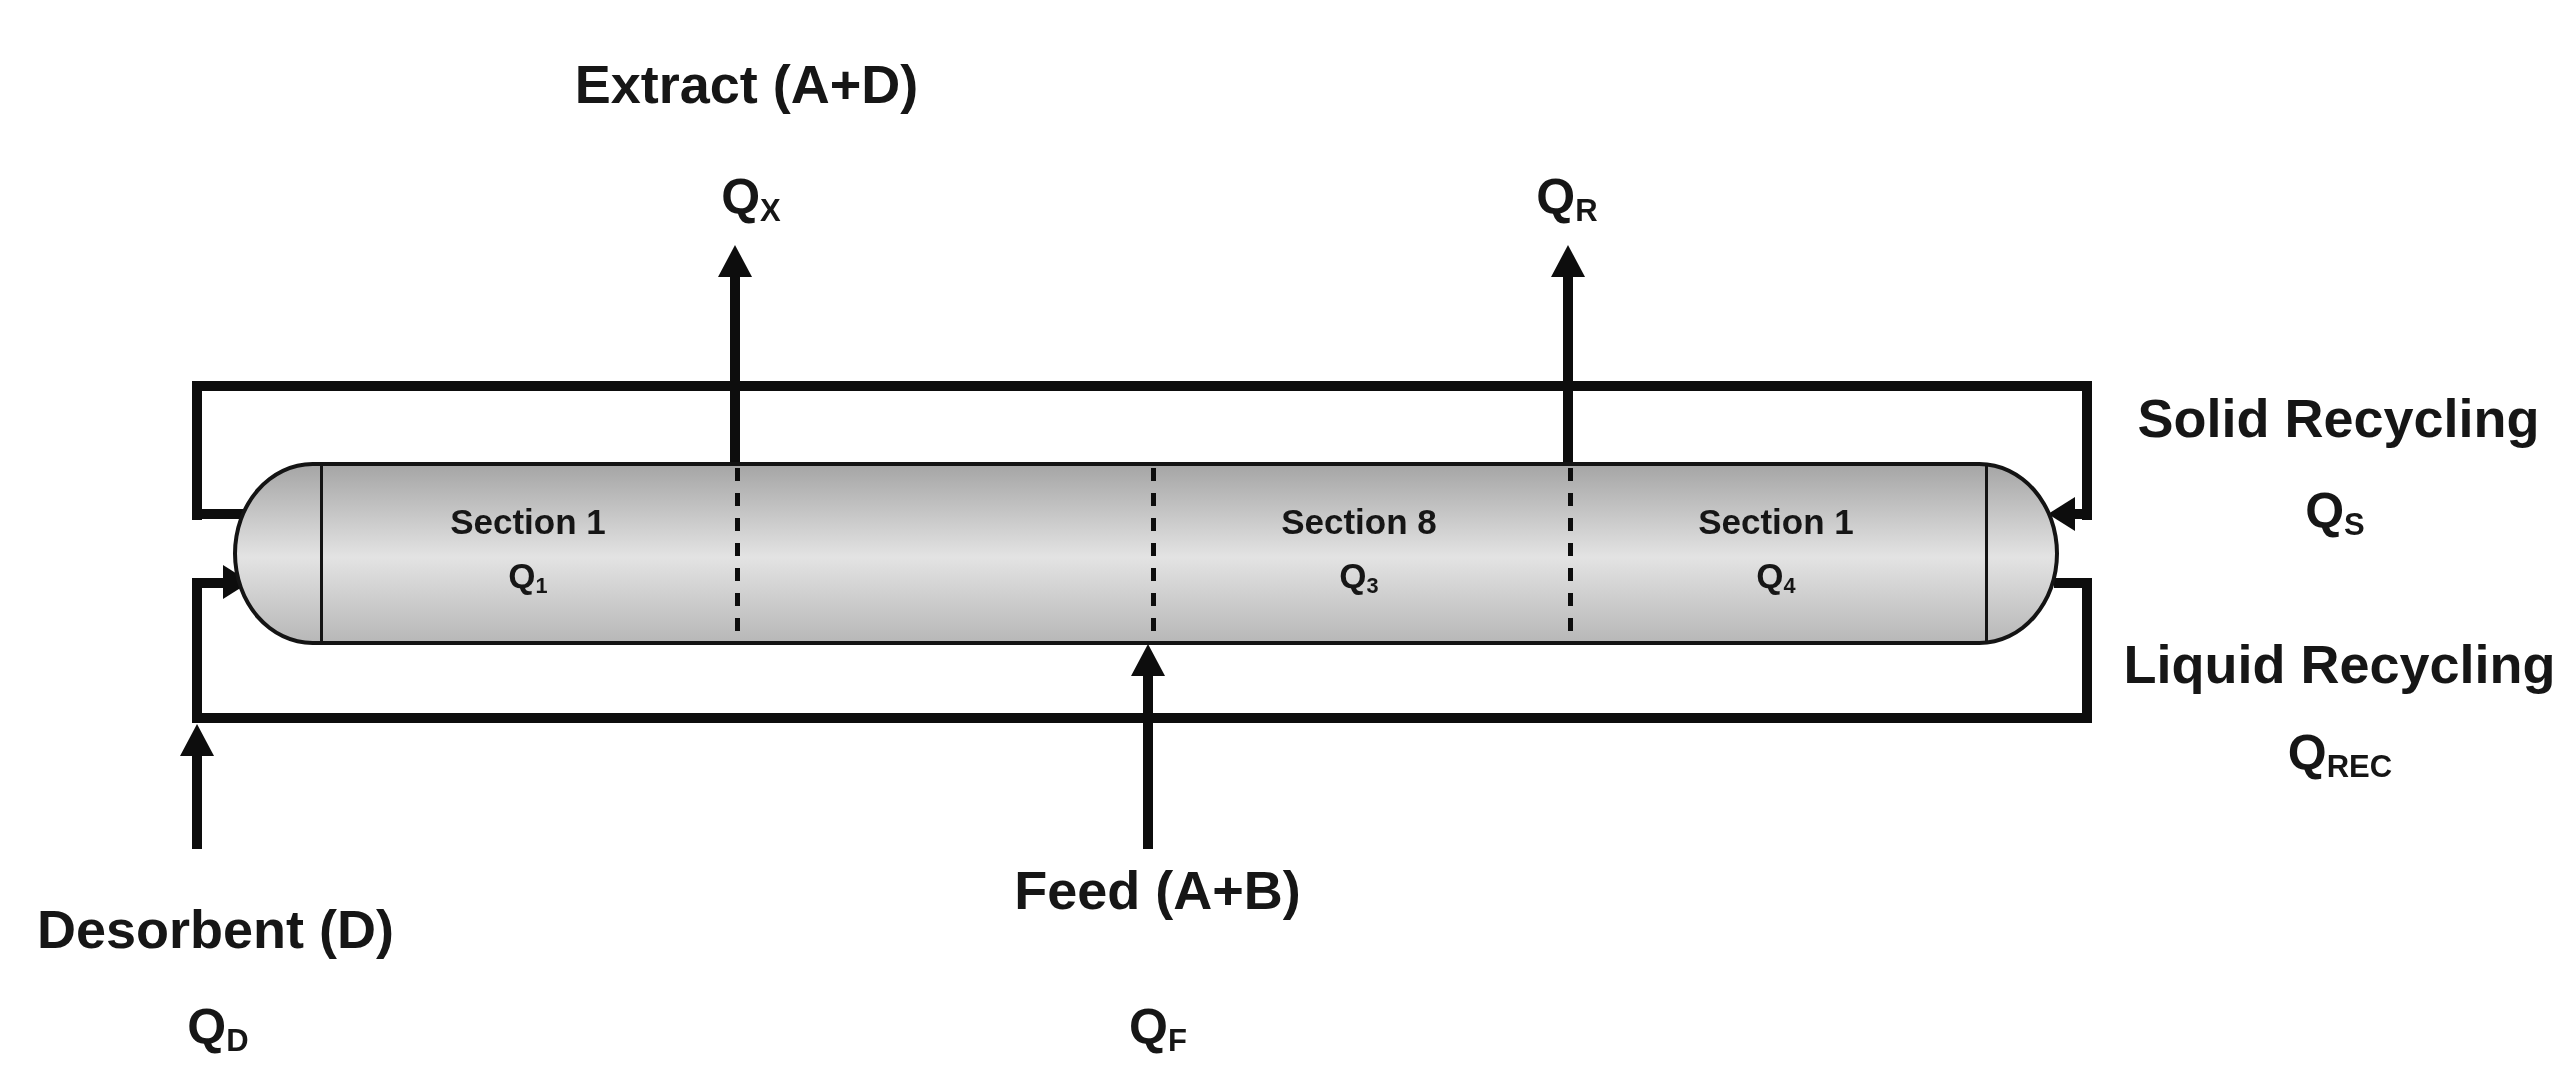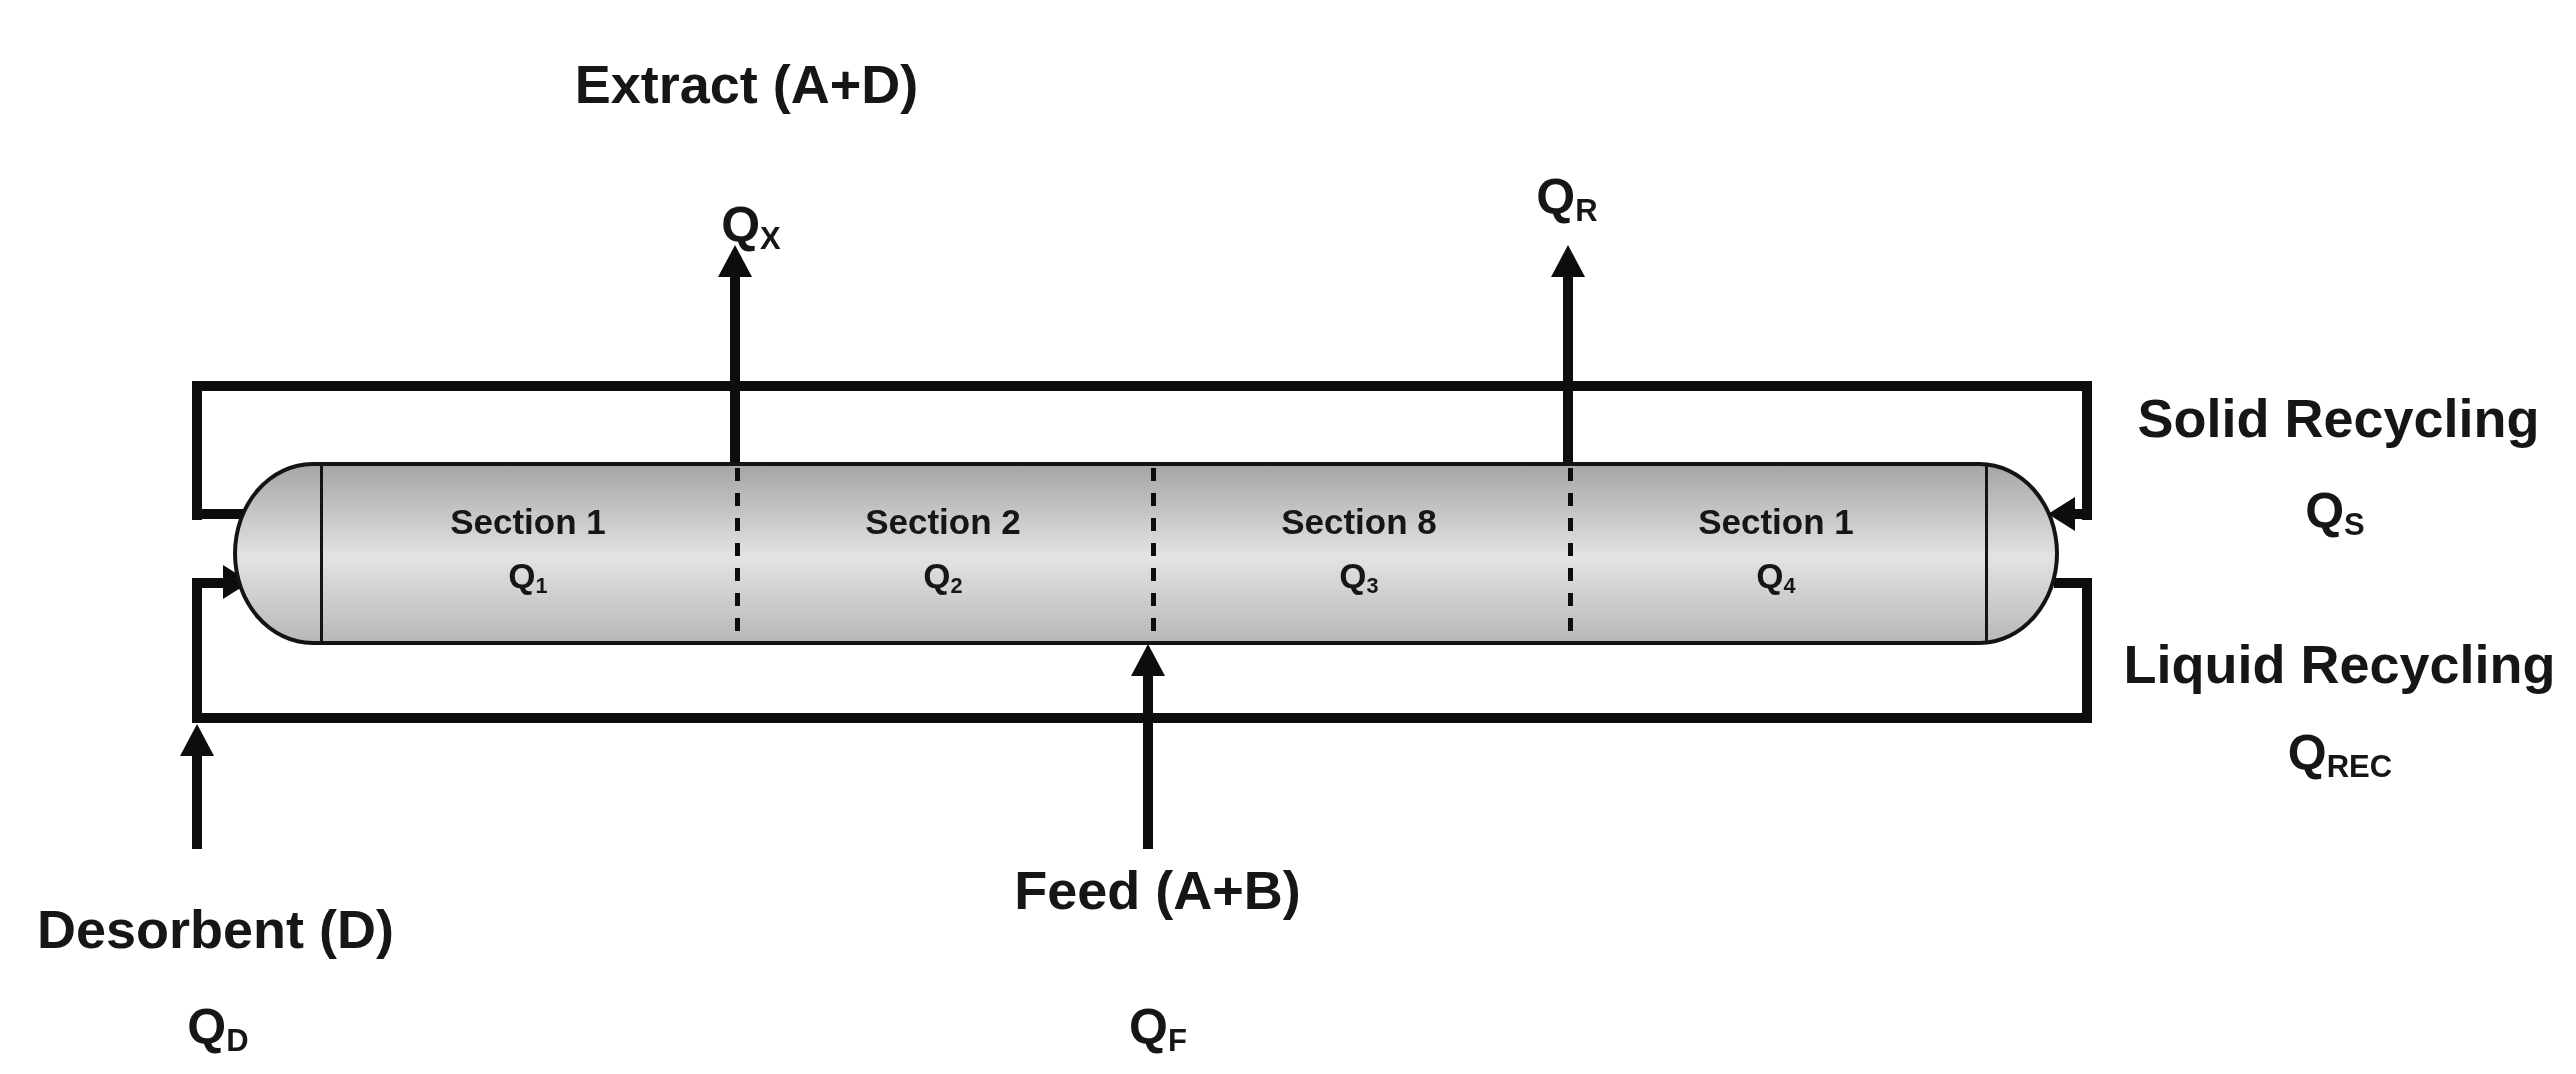--- a/index.html
+++ b/index.html
@@ -121,36 +121,32 @@
     <div class="cap-line" style="left:1748px;"></div>
 
     <div class="divider" style="left:498px;"></div>
     <div class="divider" style="left:914px;"></div>
     <div class="divider" style="left:1331px;"></div>
 
     <div class="section" style="left:123px;">
       <div>Section 1</div>
       <div><span>Q</span><sub>1</sub></div>
     </div>
-    <div class="section" style="left:538px;">
-      <div>Section 2</div>
-      <div><span>Q</span><sub>2</sub></div>
-    </div>
     <div class="section" style="left:954px;">
       <div>Section 8</div>
       <div><span>Q</span><sub>3</sub></div>
     </div>
     <div class="section" style="left:1371px;">
       <div>Section 1</div>
       <div><span>Q</span><sub>4</sub></div>
     </div>
   </div>
 
   <div class="stream-label" style="left:486px; top:52px;">Extract (A+D)</div>
-  <div class="qlabel" style="left:625px; top:168px;margin-top:28px;">
+  <div class="qlabel" style="left:625px; top:168px;">
     <span>Q</span><sub>X</sub>
   </div>
 
   <div class="qlabel" style="left:1441px; top:168px;">
     <span>Q</span><sub>R</sub>
   </div>
 
   <div class="stream-label" style="left:2078px; top:386px;">Solid Recycling</div>
   <div class="qlabel" style="left:2209px; top:482px;">
     <span>Q</span><sub>S</sub>

